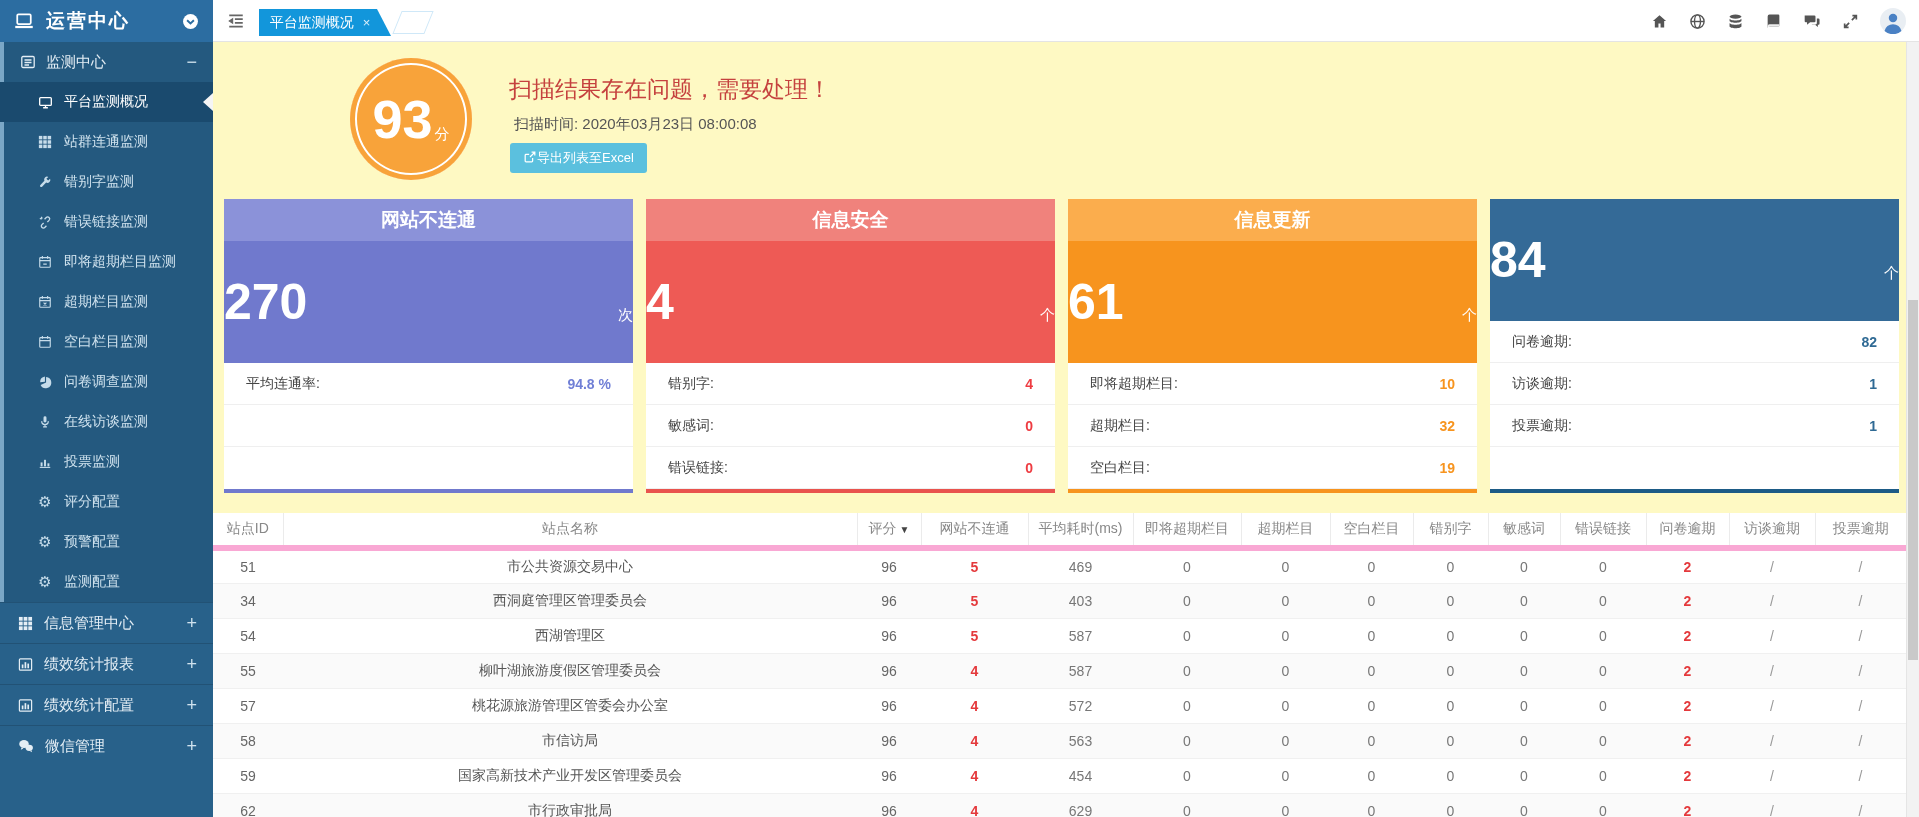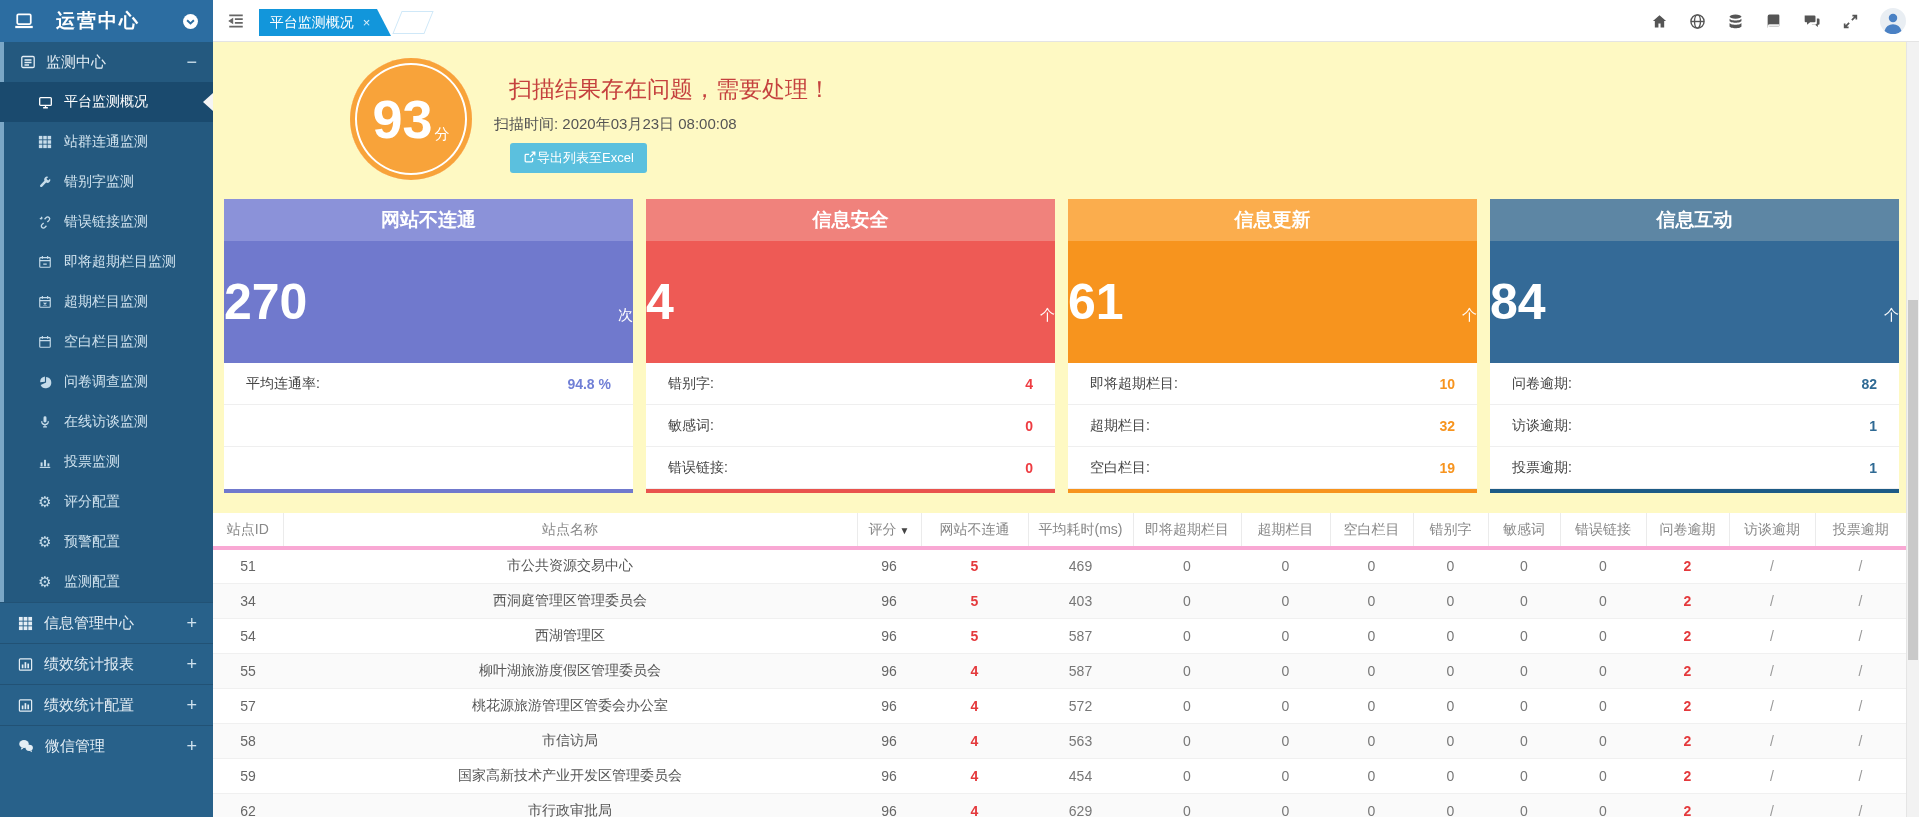--- a/index.html
+++ b/index.html
@@ -2,21 +2,21 @@
 <html><head>
 <meta charset="utf-8">
 <style>
   *{box-sizing:border-box;margin:0;padding:0;}
   html,body{width:1919px;height:817px;overflow:hidden;background:#f5f5f5;
     font-family:"Liberation Sans","DejaVu Sans",sans-serif;}
   .app{position:relative;width:1919px;height:817px;}
 
   
   .sidebar{position:absolute;left:0;top:0;width:213px;height:817px;background:#28618a;color:#d3e5f1;z-index:5;}
-  .side-header{height:42px;background:#2c6da1;display:flex;align-items:center;padding:0 14px;gap:22px;}
+  .side-header{height:42px;background:#2c6da1;display:flex;align-items:center;padding:0 14px;gap:12px;}
   .side-header .logo-ic{color:#fff;display:flex;}
   .side-title{font-size:19px;color:#fff;letter-spacing:2px;font-weight:bold;}
   .side-chev{margin-left:auto;color:#fff;display:flex;cursor:pointer;}
   .monitor-block{position:relative;background:#24597f;}
   .monitor-block::before{content:"";position:absolute;left:0;top:0;bottom:0;width:4px;background:#7ba7c6;}
   .section-head{height:40px;display:flex;align-items:center;padding:0 16px 0 20px;font-size:15px;color:#e4eef5;cursor:pointer;}
   .section-head .ic{margin-right:10px;display:flex;}
   .toggle-sign{margin-left:auto;font-size:18px;color:#cfe2ee;}
   .side-item{height:40px;display:flex;align-items:center;padding-left:36px;font-size:14px;color:#cfe2ee;cursor:pointer;}
   .side-item .ic{width:18px;margin-right:10px;display:flex;justify-content:center;color:#c6dcea;}
@@ -42,41 +42,41 @@
 
   
   .content{position:absolute;left:213px;top:42px;right:0;bottom:0;background:#fef9c3;}
 
   .score-circle{position:absolute;left:137px;top:16px;width:122px;height:122px;border-radius:50%;background:#f8a33a;
     box-shadow:inset 0 0 0 5px #f8a33a,inset 0 0 0 7px #fff;
     display:flex;align-items:center;justify-content:center;color:#fff;}
   .score-num{font-size:54px;font-weight:bold;line-height:1;}
   .score-unit{font-size:15px;margin-top:30px;margin-left:2px;}
   .alert-title{position:absolute;left:296px;top:32px;font-size:23px;color:#c5413e;font-weight:500;}
-  .scan-time{position:absolute;left:281px;top:73px;font-size:15px;color:#555;}
+  .scan-time{position:absolute;left:301px;top:73px;font-size:15px;color:#555;}
   .export-btn{position:absolute;left:297px;top:101px;height:30px;background:#5bc0de;color:#fff;border:none;
     border-radius:3px;font-size:13px;padding:0 13px;display:flex;align-items:center;gap:0;cursor:pointer;}
 
   .cards{position:absolute;left:11px;top:157px;display:flex;gap:13px;}
   .card{width:409px;background:#fff;border-bottom:4px solid #999;}
   .card-head{height:42px;line-height:42px;text-align:center;color:#fff;font-size:19px;font-weight:bold;}
   .card-body{height:122px;display:flex;align-items:center;justify-content:space-between;color:#fff;}
   .big-num{font-size:50px;font-weight:bold;line-height:1;}
   .big-unit{font-size:15px;margin-left:9px;margin-top:26px;}
   .crow{height:42px;display:flex;align-items:center;justify-content:space-between;padding:12px 22px;
     border-bottom:1px solid #efefef;font-size:14px;color:#444;background:#fff;}
   .crow .val{font-weight:bold;}
   .c0{border-color:#7079cd}.c0 .card-head{background:#8b92d9}.c0 .card-body{background:#7079cd}.c0 .val{color:#707fd6}
   .c1{border-color:#e9534e}.c1 .card-head{background:#f0827c}.c1 .card-body{background:#ee5a55}.c1 .val{color:#ee3b41}
   .c2{border-color:#f7941e}.c2 .card-head{background:#fbad4d}.c2 .card-body{background:#f7941e}.c2 .val{color:#f7941e}
   .c3{border-color:#1d5b86}.c3 .card-head{background:#5d86a4}.c3 .card-body{background:#346a97}.c3 .val{color:#2f6a94}
 
   .table-panel{position:absolute;left:0;top:471px;right:13px;bottom:0;background:#fff;overflow:hidden;}
   table{width:100%;table-layout:fixed;border-collapse:collapse;}
-  thead th{height:35px;font-size:14px;color:#888;font-weight:400;border-bottom:4px solid #f9a8d4;
+  thead th{height:35px;font-size:14px;color:#888;font-weight:400;border-bottom:6px solid #f9a8d4;
     text-align:center;white-space:nowrap;overflow:hidden;}
   thead th + th{border-left:1px solid #ebebeb;}
   .sort{font-size:10px;color:#444;margin-left:3px;}
   tbody td{height:35px;text-align:center;font-size:14px;color:#777;border-bottom:1px solid #f0f0f0;
     white-space:nowrap;overflow:hidden;}
   tbody tr:nth-child(even) td{background:#fafafa;}
   td.col0,td.col2{color:#666;}
   td.col1{color:#555;}
   td.col3,td.col11{color:#e4393c;font-weight:bold;}
   td.col12,td.col13{color:#999;}
@@ -422,21 +422,20 @@
           <span>超期栏目:</span>
           <span class="val">32</span>
         </div>
         <div class="crow">
           <span>空白栏目:</span>
           <span class="val">19</span>
         </div>
       </div>
 
       <div class="card c3">
-        <div class="card-head">信息互动</div>
         <div class="card-body">
           <span class="big-num">84</span>
           <span class="big-unit">个</span>
         </div>
         <div class="crow">
           <span>问卷逾期:</span>
           <span class="val">82</span>
         </div>
         <div class="crow">
           <span>访谈逾期:</span>

